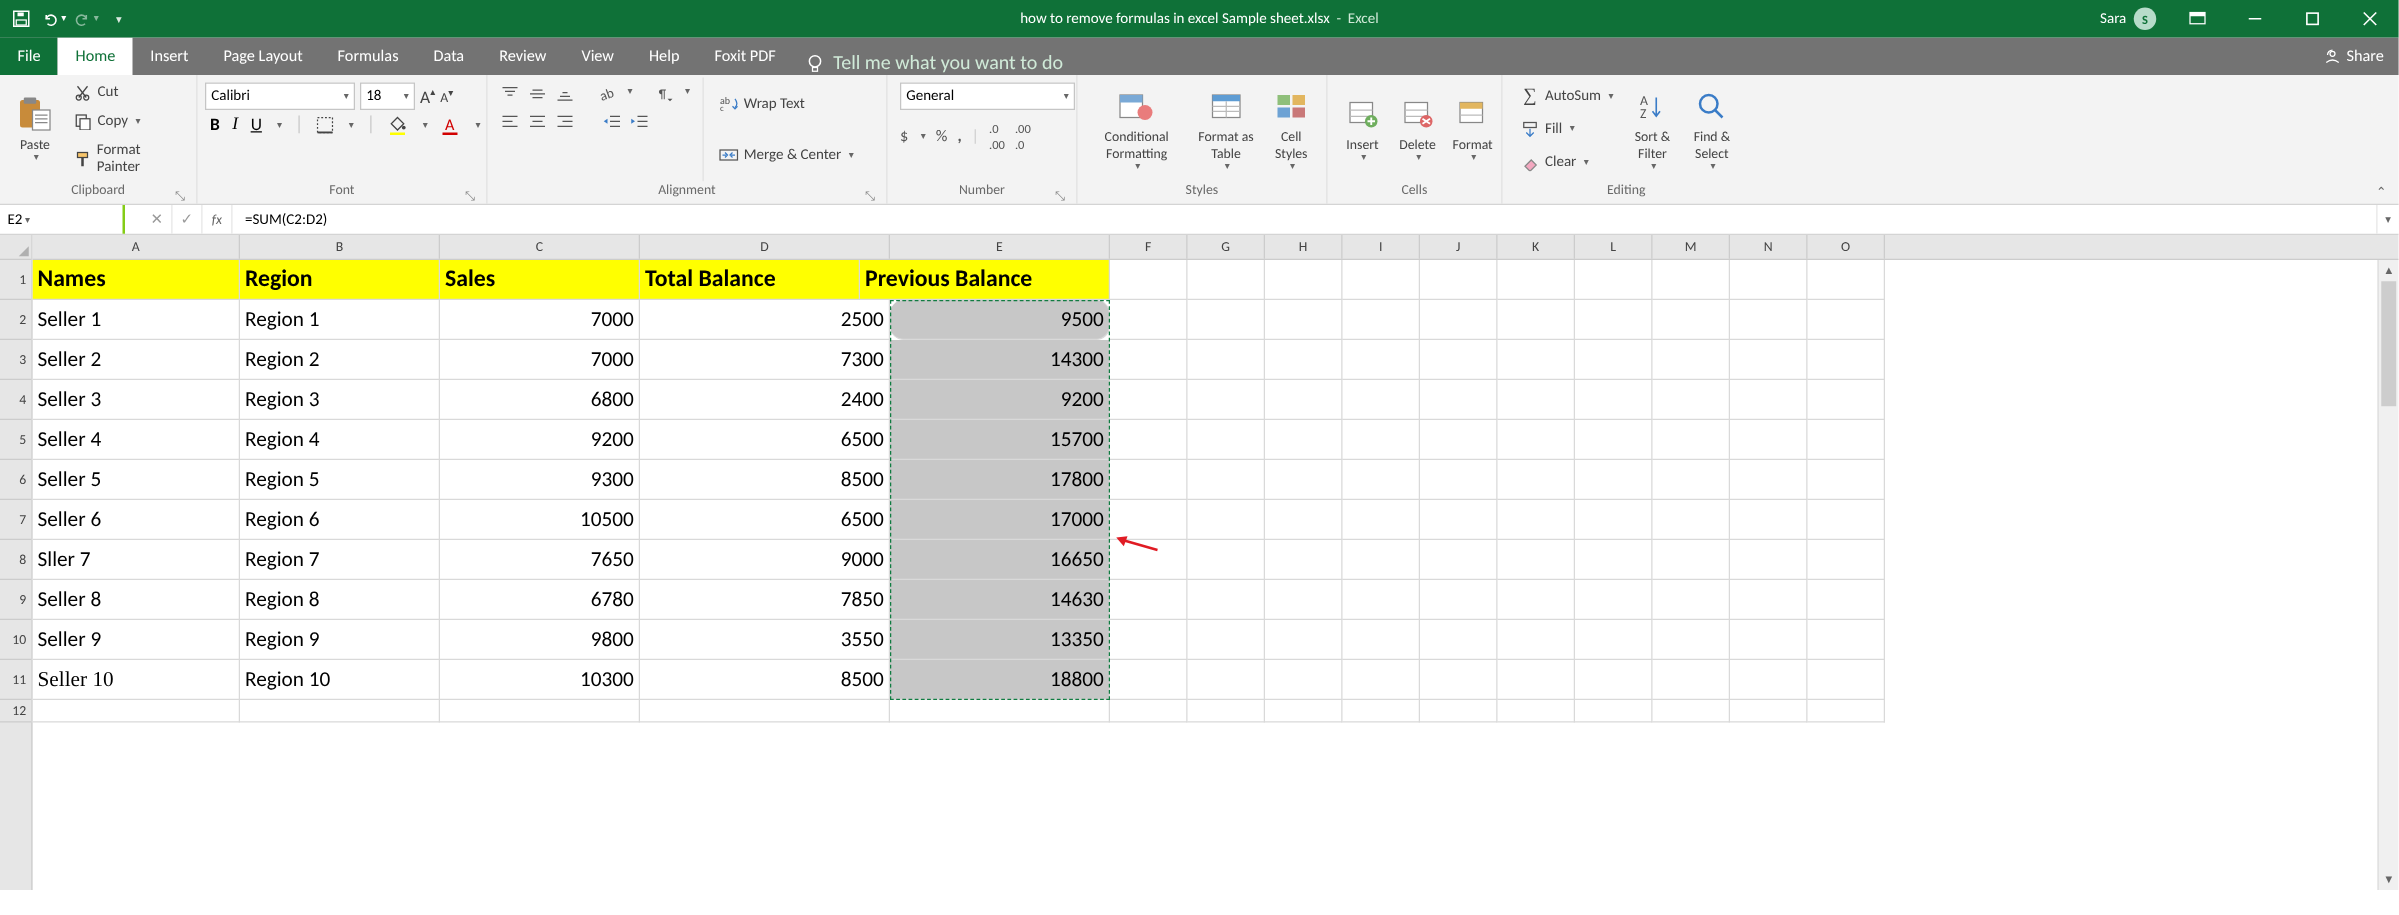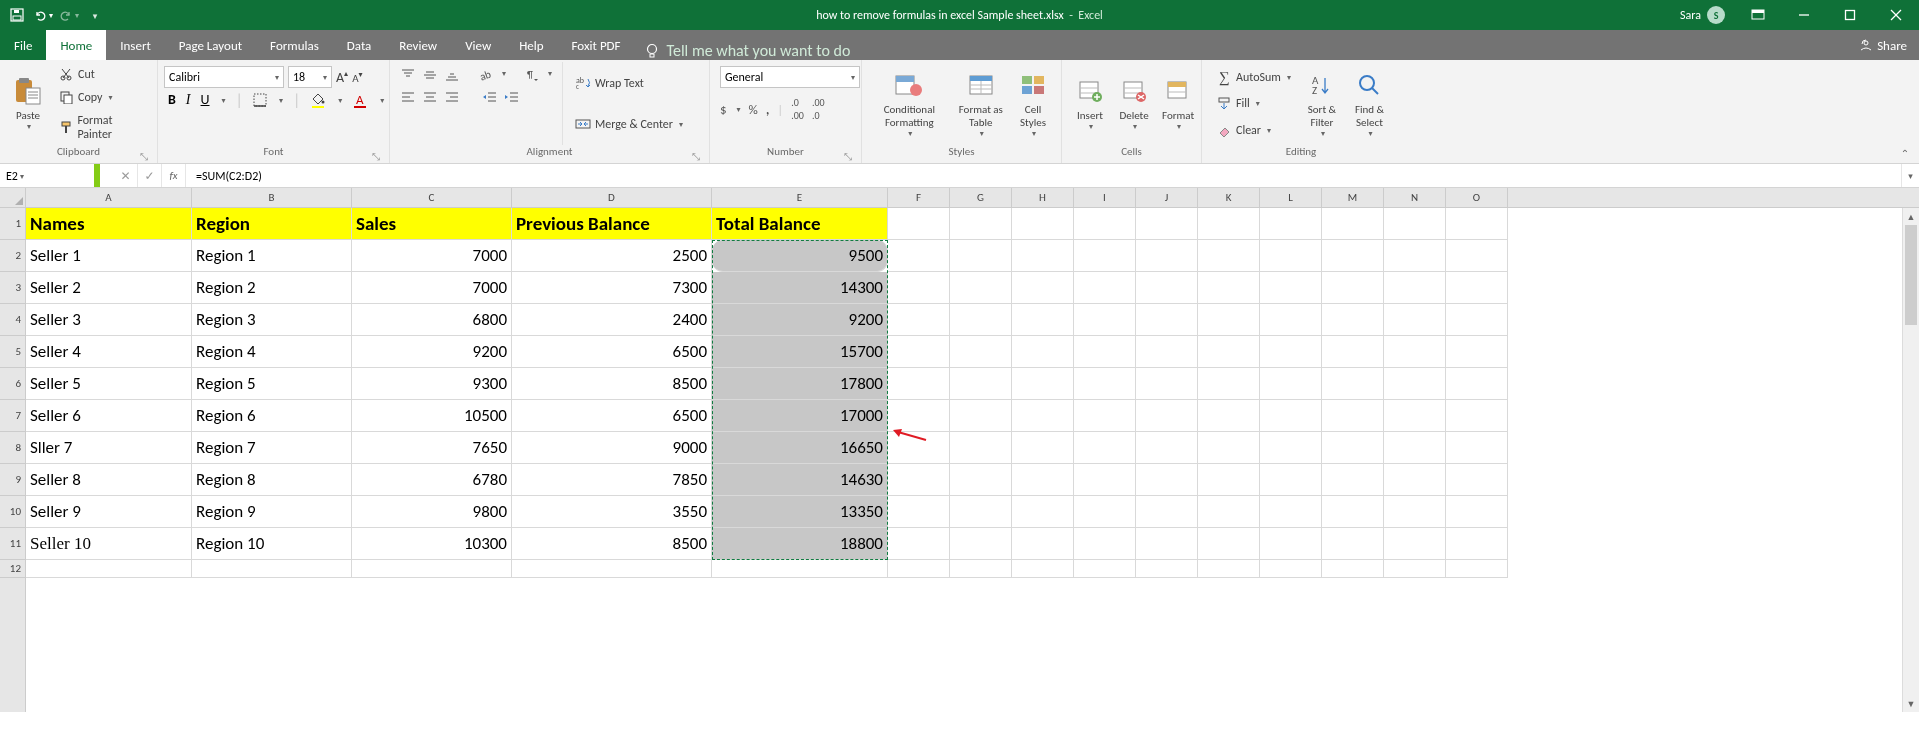--- a/index.html
+++ b/index.html
@@ -37,21 +37,21 @@
 .bigbtn .bigic { width: 32px; height: 32px; display: flex; align-items: center; justify-content: center; margin-bottom: 2px; }
 .dd { font-size: 8px; color: #666; margin-left: 2px; }
 .font-box, .size-box { height: 22px; border: 1px solid #c5c5c5; background: #fff; font-size: 12px; padding: 0 4px; display: flex; align-items: center; justify-content: space-between; }
 .font-box { width: 120px; }
 .size-box { width: 44px; }
 .num-box { height: 22px; width: 140px; border: 1px solid #c5c5c5; background: #fff; display: flex; align-items: center; justify-content: space-between; padding: 0 4px; font-size: 12px; }
 .ribbon-collapse { position: absolute; right: 6px; bottom: 2px; width: 16px; height: 16px; color: #666; font-size: 10px; display: flex; align-items: center; justify-content: center; }
 
 
 .namebar { height: 24px; border-bottom: 1px solid #d4d4d4; display: flex; align-items: stretch; background: #fff; }
-.namebox { width: 100px; border-right: 6px solid #84cc16; display: flex; align-items: center; padding: 0 6px; font-size: 12px; }
+.namebox { width: 100px; border-right: 2px solid #84cc16; display: flex; align-items: center; padding: 0 6px; font-size: 12px; }
 .fb-btn { width: 24px; border-right: 1px solid #e6e6e6; display: flex; align-items: center; justify-content: center; color: #999; font-size: 12px; }
 .fb-fx { font-style: italic; color: #666; font-size: 11px; }
 .formula-input { flex: 1; display: flex; align-items: center; padding: 0 10px; font-size: 12px; }
 .formula-expand { width: 18px; display: flex; align-items: center; justify-content: center; color: #666; font-size: 9px; border-left: 1px solid #e6e6e6; }
 
 
 .grid-wrap { position: relative; height: 524px; display: flex; }
 .rowhdr-col { width: 26px; background: #e6e6e6; border-right: 1px solid #ccc; }
 .corner { height: 20px; background: #e6e6e6; border-bottom: 1px solid #ccc; position: relative; }
 .corner::after { content: ""; position: absolute; right: 2px; bottom: 2px; width: 0; height: 0; border-left: 8px solid transparent; border-bottom: 8px solid #b0b0b0; }
@@ -592,22 +592,22 @@
         <div class="colhdr" style="width: 62px;">L</div>
         <div class="colhdr" style="width: 62px;">M</div>
         <div class="colhdr" style="width: 62px;">N</div>
         <div class="colhdr" style="width: 62px;">O</div>
       </div>
     <div id="gridbody">
         <div class="datarow">
           <div class="cell hdr" style="width: 166px;">Names</div>
           <div class="cell hdr" style="width: 160px;">Region</div>
           <div class="cell hdr" style="width: 160px;">Sales</div>
+          <div class="cell hdr" style="width: 176px;">Total Balance</div>
           <div class="cell hdr" style="width: 200px;">Previous Balance</div>
-          <div class="cell hdr" style="width: 176px;">Total Balance</div>
           <div class="cell" style="width: 62px;"></div>
           <div class="cell" style="width: 62px;"></div>
           <div class="cell" style="width: 62px;"></div>
           <div class="cell" style="width: 62px;"></div>
           <div class="cell" style="width: 62px;"></div>
           <div class="cell" style="width: 62px;"></div>
           <div class="cell" style="width: 62px;"></div>
           <div class="cell" style="width: 62px;"></div>
           <div class="cell" style="width: 62px;"></div>
           <div class="cell" style="width: 62px;"></div>

